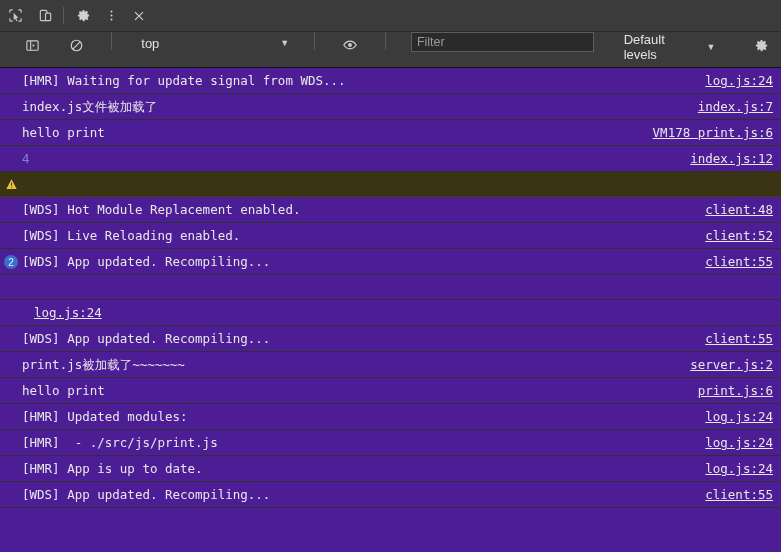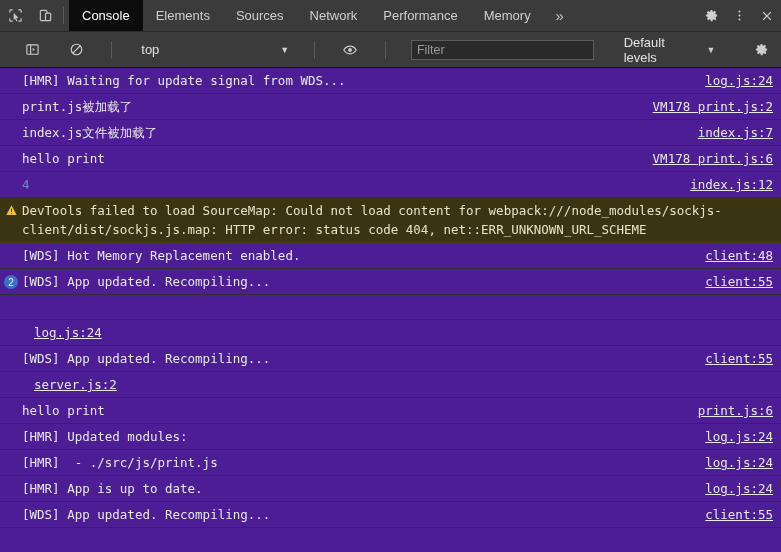--- a/index.html
+++ b/index.html
@@ -48,21 +48,21 @@
     width:28px;
     display:flex; align-items:center; justify-content:center;
     color:#d0d0d0;
   }
 
   
   .filterbar {
     height:36px;
     background:#3b3b3b;
     display:flex;
-    align-items:center;
+    align-items:flex-start;
     border-bottom:1px solid #111;
     padding:0 6px 0 19px;
     gap:16px;
   }
   .fb-icon {
     width:28px; height:26px;
     display:flex; align-items:center; justify-content:center;
     color:#cdcdcd;
   }
   .vdiv { width:1px; height:18px; background:#5a5a5a; margin:0 5px; }
@@ -155,43 +155,20 @@
     </svg>
   </div>
   <div class="tool-btn">
     <svg width="15" height="15" viewBox="0 0 16 16" fill="none" stroke="currentColor" stroke-width="1.2">
       <rect x="2.5" y="2.5" width="7" height="11" rx="1"></rect>
       <rect x="8" y="5.5" width="5.5" height="8" rx="1" fill="#3b3b3b"></rect>
     </svg>
   </div>
   <div class="tab-sep"></div>
 
-  <div class="tabs">
-    <div class="tab active">
-        <span>Console</span>
-      </div>
-    <div class="tab">
-        <span>Elements</span>
-      </div>
-    <div class="tab">
-        <span>Sources</span>
-      </div>
-    <div class="tab">
-        <span>Network</span>
-      </div>
-    <div class="tab">
-        <span>Performance</span>
-      </div>
-    <div class="tab">
-        <span>Memory</span>
-      </div>
-    <div class="tab-overflow">
-        <span>»</span>
-      </div>
-  </div>
 
   <div class="tabbar-right">
     <div class="icon-btn">
       <svg width="15" height="15" viewBox="0 0 16 16" fill="currentColor">
         <path d="M8 5.4A2.6 2.6 0 108 10.6 2.6 2.6 0 008 5.4zm0 4A1.4 1.4 0 118 6.6a1.4 1.4 0 010 2.8z"></path>
         <path d="M14 8.9v-1.8l-1.6-.3a4.7 4.7 0 00-.5-1.2l.9-1.3-1.3-1.3-1.3.9a4.7 4.7 0 00-1.2-.5L8.9 2H7.1l-.3 1.6a4.7 4.7 0 00-1.2.5l-1.3-.9-1.3 1.3.9 1.3a4.7 4.7 0 00-.5 1.2L2 7.1v1.8l1.6.3c.1.43.28.83.5 1.2l-.9 1.3 1.3 1.3 1.3-.9c.37.22.77.4 1.2.5l.3 1.6h1.8l.3-1.6c.43-.1.83-.28 1.2-.5l1.3.9 1.3-1.3-.9-1.3c.22-.37.4-.77.5-1.2L14 8.9z"></path>
       </svg>
     </div>
     <div class="icon-btn">
       <svg width="13" height="15" viewBox="0 0 16 16" fill="currentColor">
@@ -252,25 +229,20 @@
       <path d="M14 8.9v-1.8l-1.6-.3a4.7 4.7 0 00-.5-1.2l.9-1.3-1.3-1.3-1.3.9a4.7 4.7 0 00-1.2-.5L8.9 2H7.1l-.3 1.6a4.7 4.7 0 00-1.2.5l-1.3-.9-1.3 1.3.9 1.3a4.7 4.7 0 00-.5 1.2L2 7.1v1.8l1.6.3c.1.43.28.83.5 1.2l-.9 1.3 1.3 1.3 1.3-.9c.37.22.77.4 1.2.5l.3 1.6h1.8l.3-1.6c.43-.1.83-.28 1.2-.5l1.3.9 1.3-1.3-.9-1.3c.22-.37.4-.77.5-1.2L14 8.9z"></path>
     </svg>
   </div>
 </div>
 
 <div class="console" id="console-rows">
     <div class="row">
       <div class="gutter"></div>
       <div class="msg">[HMR] Waiting for update signal from WDS...</div>
       <div class="src">log.js:24</div>
-    </div>
-    <div class="row">
-      <div class="gutter"></div>
-      <div class="msg">print.js被加载了</div>
-      <div class="src">VM178 print.js:2</div>
     </div>
     <div class="row">
       <div class="gutter"></div>
       <div class="msg">index.js文件被加载了</div>
       <div class="src">index.js:7</div>
     </div>
     <div class="row">
       <div class="gutter"></div>
       <div class="msg">hello print</div>
       <div class="src">VM178 print.js:6</div>
@@ -280,26 +252,30 @@
       <div class="msg">4</div>
       <div class="src">index.js:12</div>
     </div>
     <div class="row warning">
       <div class="gutter">
         <svg class="warn-tri" width="13" height="13" viewBox="0 0 16 16">
           <path d="M8 1.6l6.4 12H1.6z" fill="#e8c33a"></path>
           <path d="M8 5.6v4M8 11.4v.9" stroke="#3a3413" stroke-width="1.2"></path>
         </svg>
       </div>
-      <div class="msg">DevTools failed to load SourceMap: Could not load content for <span class="inline-link">webpack:///node_modules/sockjs-client/dist/sockjs.js.map</span>: HTTP error: status code 404, net::ERR_UNKNOWN_URL_SCHEME</div>
-    </div>
-    <div class="row">
-      <div class="gutter"></div>
-      <div class="msg">[WDS] Hot Memory Replacement enabled.</div>
+    </div>
+    <div class="row">
+      <div class="gutter"></div>
+      <div class="msg">[WDS] Hot Module Replacement enabled.</div>
       <div class="src">client:48</div>
+    </div>
+    <div class="row">
+      <div class="gutter"></div>
+      <div class="msg">[WDS] Live Reloading enabled.</div>
+      <div class="src">client:52</div>
     </div>
     <div class="row">
       <div class="gutter">
         <span class="badge">2</span>
       </div>
       <div class="msg">[WDS] App updated. Recompiling...</div>
       <div class="src">client:55</div>
     </div>
     <div class="row">
       <div class="gutter"></div>
@@ -308,20 +284,21 @@
       <div class="gutter"></div>
       <div class="src">log.js:24</div>
     </div>
     <div class="row">
       <div class="gutter"></div>
       <div class="msg">[WDS] App updated. Recompiling...</div>
       <div class="src">client:55</div>
     </div>
     <div class="row">
       <div class="gutter"></div>
+      <div class="msg">print.js被加载了~~~~~~~</div>
       <div class="src">server.js:2</div>
     </div>
     <div class="row">
       <div class="gutter"></div>
       <div class="msg">hello print</div>
       <div class="src">print.js:6</div>
     </div>
     <div class="row">
       <div class="gutter"></div>
       <div class="msg">[HMR] Updated modules:</div>

